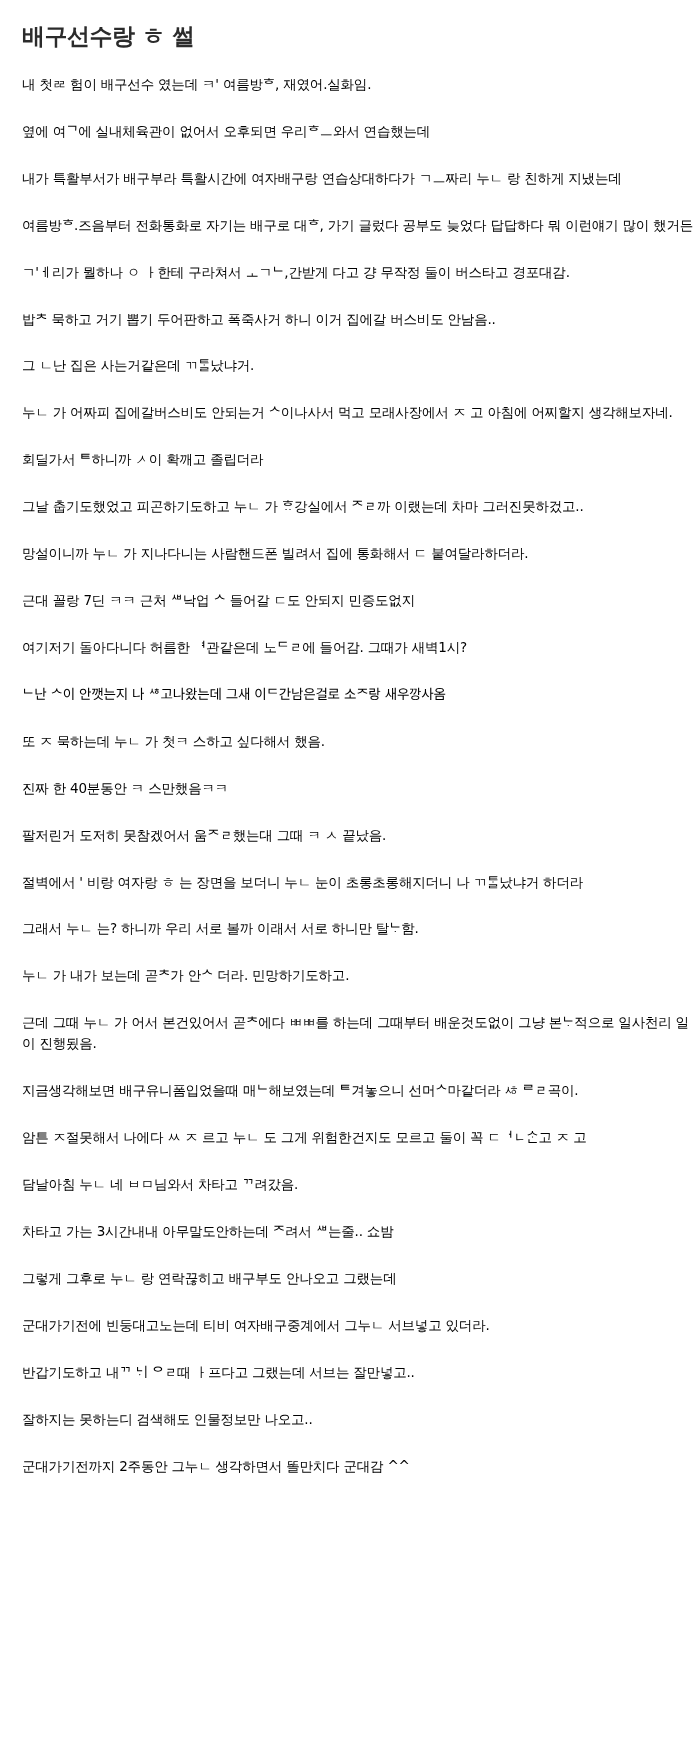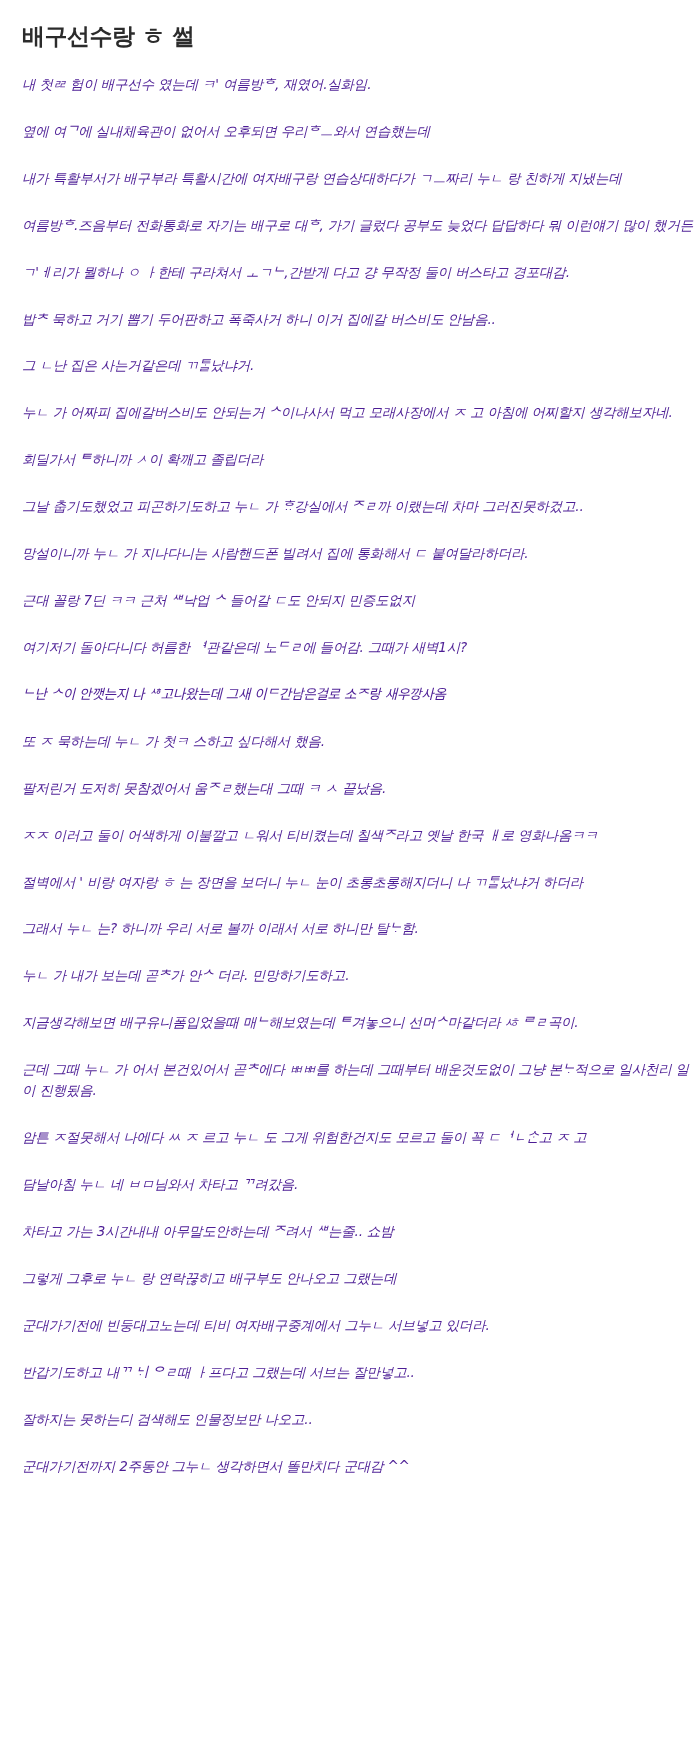--- a/index.html
+++ b/index.html
@@ -22,25 +22,24 @@
     font-size: 23px;
     font-weight: bold;
     color: #2b2b2b;
     letter-spacing: -0.5px;
     margin: 4px 0 22px 0;
     line-height: 1.3;
   }
   .body-text p {
     font-size: 13.5px;
     line-height: 1.55;
-    color: #4c1d95;
+    color: #000000;
     margin: 0 0 26px 0;
     letter-spacing: -0.2px;
     word-break: break-all;
-    font-style: italic;
   }
   .body-text p:last-child {
     margin-bottom: 0;
   }
 </style>
 </head>
 <body>
 
 <div class="page">
   <h1 class="title">배구선수랑 ㅎ 썰</h1>
@@ -53,27 +52,27 @@
     <p>밥ᄎ 묵하고 거기 뽑기 두어판하고 폭죽사거 하니 이거 집에갈 버스비도 안남음..</p>
     <p>그 ㄴ난 집은 사는거같은데 ㄲᄐᆞᆯ났냐거.</p>
     <p>누ㄴ 가 어짜피 집에갈버스비도 안되는거 ᄉ이나사서 먹고 모래사장에서 ㅈ 고 아침에 어찌할지 생각해보자네.</p>
     <p>회딜가서 ᄐ하니까 ᄼ이 확깨고 졸립더라</p>
     <p>그날 춥기도했었고 피곤하기도하고 누ㄴ 가 ᄒᆢ강실에서 ᄌᆯ까 이랬는데 차마 그러진못하겄고..</p>
     <p>망설이니까 누ㄴ 가 지나다니는 사람핸드폰 빌려서 집에 통화해서 ㄷ 붙여달라하더라.</p>
     <p>근대 꼴랑 7딘 ㅋㅋ 근처 ᄲ낙업 ᄉ 들어갈 ㄷ도 안되지 민증도없지</p>
     <p>여기저기 돌아다니다 허름한 ᅧ관같은데 노ᄃᆯ에 들어감. 그때가 새벽1시?</p>
     <p>ᄂ난 ᄉ이 안깻는지 나 ᄻ고나왔는데 그새 이ᄃ간남은걸로 소ᄌ랑 새우깡사옴</p>
     <p>또 ㅈ 묵하는데 누ㄴ 가 첫ㅋ 스하고 싶다해서 했음.</p>
+    <p>진짜 한 40분동안 ㅋ 스만했음ㅋㅋ</p>
     <p>팔저린거 도저히 못참겠어서 움ᄌᆯ했는대 그때 ㅋ ㅅ 끝났음.</p>
-    <p>ㅈㅈ 이러고 둘이 어색하게 이불깔고 ㄴ워서 티비켰는데 칠색ᄌ라고 옛날 한국 ㅐ로 영화나옴ㅋㅋ</p>
     <p>절벽에서 ' 비랑 여자랑 ㅎ 는 장면을 보더니 누ㄴ 눈이 초롱초롱해지더니 나 ㄲᄐᆞᆯ났냐거 하더라</p>
     <p>그래서 누ㄴ 는? 하니까 우리 서로 볼까 이래서 서로 하니만 탈ᄂᆞ함.</p>
     <p>누ㄴ 가 내가 보는데 곧ᄎ가 안ᄉ 더라. 민망하기도하고.</p>
+    <p>근데 그때 누ㄴ 가 어서 본건있어서 곧ᄎ에다 ㅃㅃ를 하는데 그때부터 배운것도없이 그냥 본ᄂᆞ적으로 일사천리 일이 진행됬음.</p>
     <p>지금생각해보면 배구유니폼입었을때 매ᄂ해보였는데 ᄐ겨놓으니 선머ᄉ마같더라 ᄻ ᄅᆯ곡이.</p>
-    <p>근데 그때 누ㄴ 가 어서 본건있어서 곧ᄎ에다 ㅃㅃ를 하는데 그때부터 배운것도없이 그냥 본ᄂᆞ적으로 일사천리 일이 진행됬음.</p>
     <p>암튼 ㅈ절못해서 나에다 ㅆ ㅈ 르고 누ㄴ 도 그게 위험한건지도 모르고 둘이 꼭 ㄷᅥᆫᄉᆞᆫ고 ㅈ 고</p>
     <p>담날아침 누ㄴ 네 ㅂㅁ님와서 차타고 ᄁ려갔음.</p>
     <p>차타고 가는 3시간내내 아무말도안하는데 ᄌ려서 ᄲ는줄.. 쇼밤</p>
     <p>그렇게 그후로 누ㄴ 랑 연락끊히고 배구부도 안나오고 그랬는데</p>
     <p>군대가기전에 빈둥대고노는데 티비 여자배구중계에서 그누ㄴ  서브넣고 있더라.</p>
     <p>반갑기도하고 내ᄁ ᄂᆡ ᄋᆯ때 ㅏ프다고 그랬는데 서브는 잘만넣고..</p>
     <p>잘하지는 못하는디 검색해도 인물정보만 나오고..</p>
     <p>군대가기전까지 2주동안 그누ㄴ 생각하면서 똘만치다 군대감 ^^</p>
   </div>
 </div>

